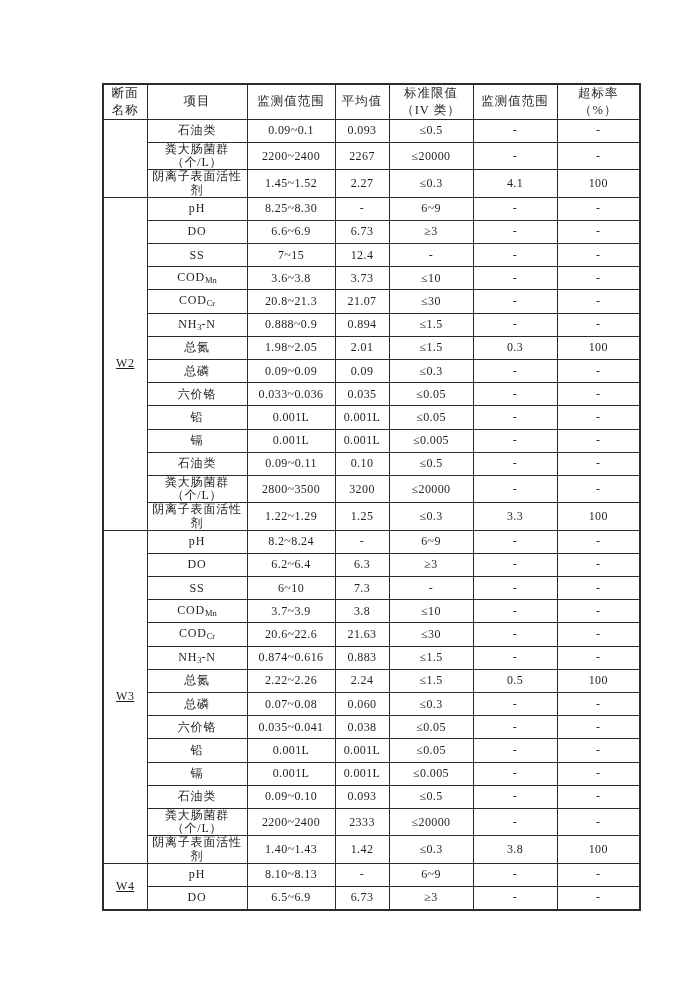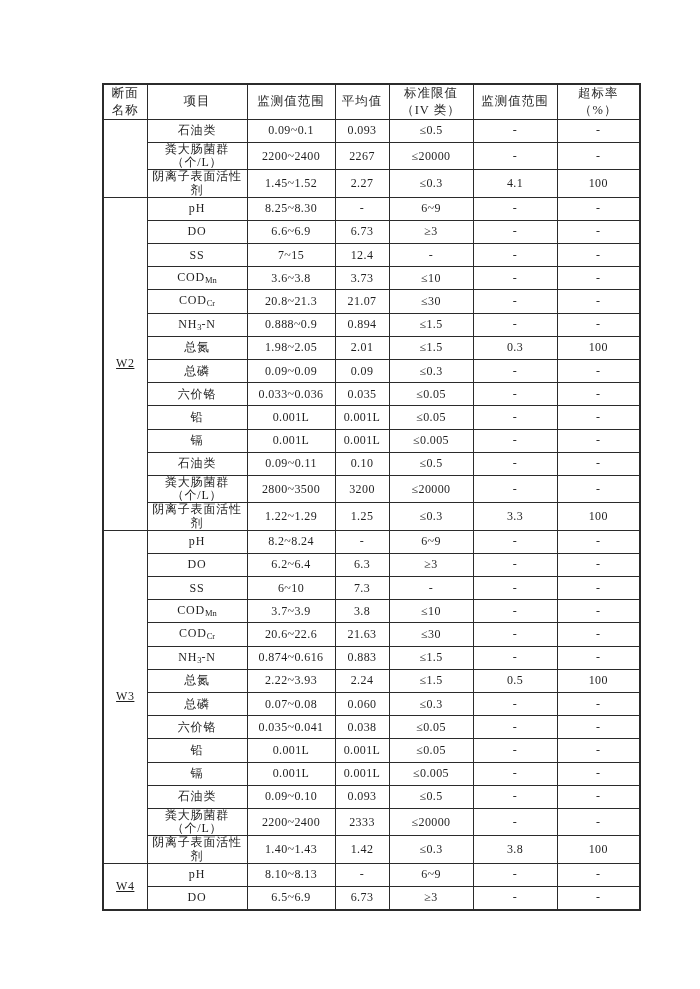--- a/index.html
+++ b/index.html
@@ -276,21 +276,21 @@
         <tr>
           <td class="item-cell">NH<sub>3</sub>-N</td>
           <td>0.874~0.616</td>
           <td>0.883</td>
           <td>≤1.5</td>
           <td>-</td>
           <td>-</td>
         </tr>
         <tr>
           <td class="item-cell">总氮</td>
-          <td>2.22~3.93</td>
+          <td>2.22~2.26</td>
           <td>2.24</td>
           <td>≤1.5</td>
           <td>0.5</td>
           <td>100</td>
         </tr>
         <tr>
           <td class="item-cell">总磷</td>
           <td>0.07~0.08</td>
           <td>0.060</td>
           <td>≤0.3</td>

